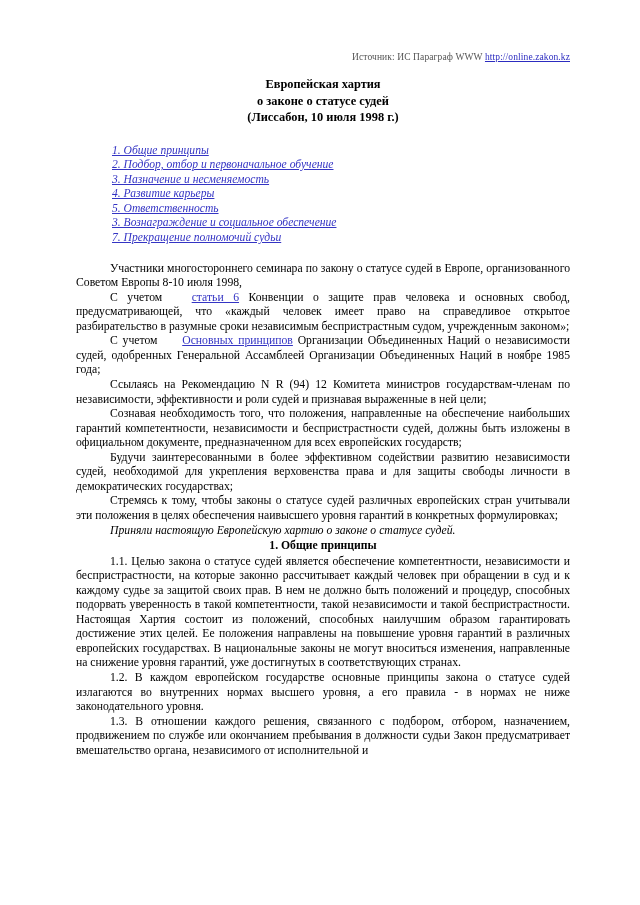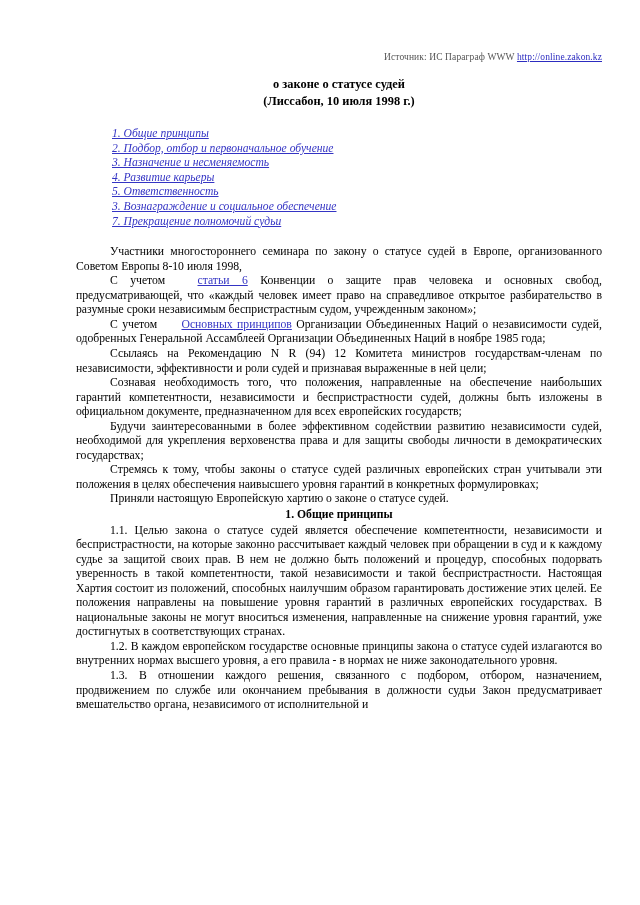--- a/index.html
+++ b/index.html
@@ -12,21 +12,21 @@
     height: 905px;
     font-family: "Liberation Serif", "DejaVu Serif", serif;
     color: #000000;
     overflow: hidden;
   }
   .page {
     position: relative;
     width: 640px;
     height: 836px;
     box-sizing: border-box;
-    padding: 52px 38px 0 76px;
+    padding: 52px 70px 0 76px;
   }
   .source-line {
     text-align: right;
     font-size: 9.5px;
     color: #555555;
     letter-spacing: 0.1px;
     margin: 0 0 14px 0;
     white-space: nowrap;
   }
   .source-line .src-label {
@@ -63,20 +63,21 @@
   .body-text p {
     margin: 0;
     font-size: 11.7px;
     line-height: 14.55px;
     text-align: justify;
     text-indent: 34px;
     text-justify: inter-word;
   }
   .body-text p.last-line-natural {
     text-align-last: left;
+    font-style: italic;
   }
   .section-head {
     text-align: center !important;
     text-indent: 0 !important;
     font-weight: bold;
     font-size: 11.9px;
     line-height: 16px;
     margin: 1px 0 1px 0 !important;
   }
   .ilink {
@@ -90,20 +91,21 @@
 <body>
 
 <div class="page">
 
   <div class="source-line">
     <span class="src-label">Источник: ИС Параграф WWW</span>
     <span class="src-url">http://online.zakon.kz</span>
   </div>
 
   <div class="doc-title">
+    <div>Европейская хартия</div>
     <div>о законе о статусе судей</div>
     <div>(Лиссабон, 10 июля 1998 г.)</div>
   </div>
 
   <div class="toc">
     <span class="toc-item">1. Общие принципы</span>
     <span class="toc-item">2. Подбор, отбор и первоначальное обучение</span>
     <span class="toc-item">3. Назначение и несменяемость</span>
     <span class="toc-item">4. Развитие карьеры</span>
     <span class="toc-item">5. Ответственность</span>

